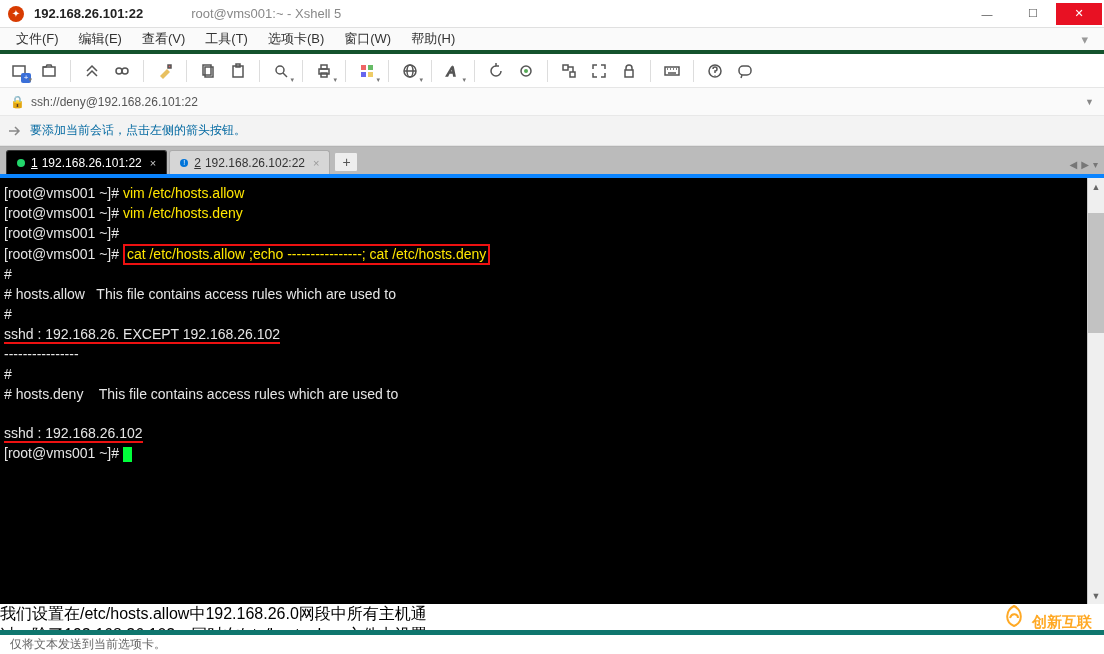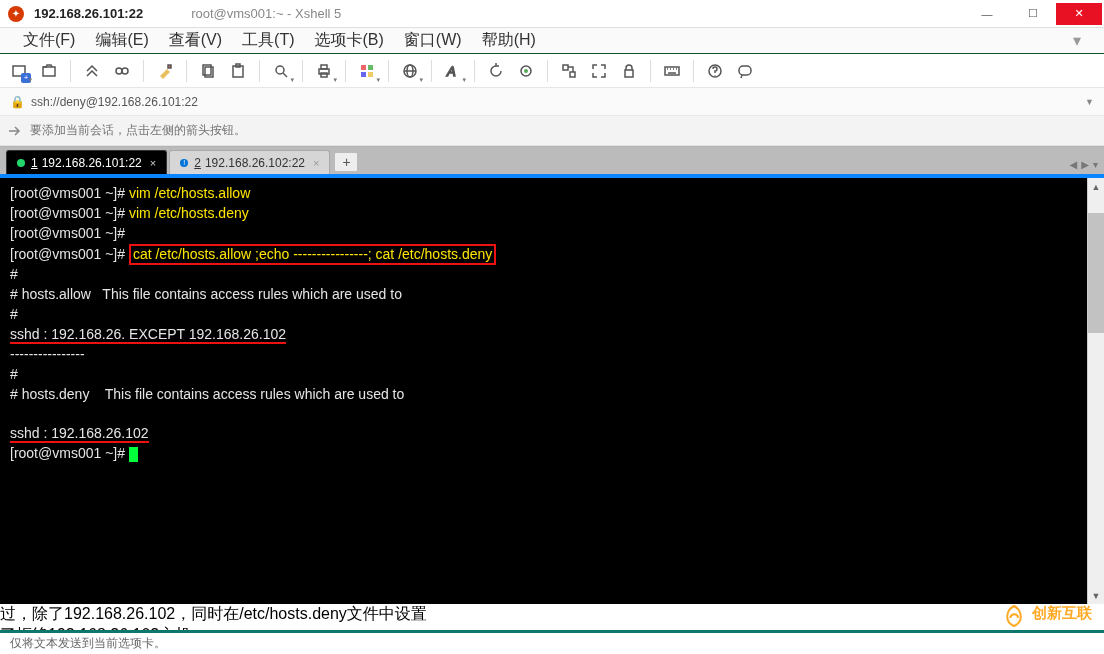--- a/index.html
+++ b/index.html
@@ -6,64 +6,64 @@
 body { width:1104px; height:654px; background:#fff; overflow:hidden; position:relative; }
 
 .titlebar { height:28px; background:#fff; display:flex; align-items:center; padding:0 2px 0 8px; border-bottom:1px solid #e0e0e0; }
 .titlebar .app-icon { width:16px; height:16px; background:#d83b01; border-radius:8px; margin-right:10px; display:flex; align-items:center; justify-content:center; color:#fff; font-size:10px; }
 .titlebar .title-main { font-weight:bold; color:#222; font-size:13px; margin-right:12px; }
 .titlebar .title-sub { color:#888; font-size:13px;margin-left:36px; }
 .titlebar .winctl { margin-left:auto; display:flex; }
 .titlebar .winbtn { width:46px; height:22px; display:flex; align-items:center; justify-content:center; font-size:11px; color:#555; cursor:pointer; }
 .titlebar .winbtn.close { background:#e81123; color:#fff; }
 
-.menubar { height:26px; display:flex; align-items:center; padding:0 19px; background:#fafafa; border-bottom:1px solid #14532d; font-size:16px; color:#333; gap:12px; }
+.menubar { height:26px; display:flex; align-items:center; padding:0 12px; background:#fafafa; border-bottom:4px solid #14532d; font-size:13px; color:#333; gap:12px; }
 .menubar span { cursor:pointer; padding:2px 4px; }
 .menubar .chev { margin-left:auto; color:#999; }
 
 .toolbar { height:34px; display:flex; align-items:center; padding:0 6px; background:#fff; border-bottom:1px solid #e6e6e6; gap:4px; }
 .tbtn { width:26px; height:26px; display:flex; align-items:center; justify-content:center; position:relative; cursor:pointer; color:#555; border-radius:2px; }
 .tbtn svg { width:16px; height:16px; stroke:#555; fill:none; stroke-width:1.5; }
 .tbtn .plus-badge { position:absolute; right:1px; bottom:1px; width:10px; height:10px; background:#3a6fd8; color:#fff; font-size:8px; line-height:10px; text-align:center; border-radius:2px; }
 .tbtn .dd { position:absolute; right:0; bottom:0; font-size:7px; color:#777; }
 .tsep { width:1px; height:22px; background:#ddd; margin:0 4px; }
 
 .addrbar { height:28px; display:flex; align-items:center; padding:0 10px; background:#fafafa; border-bottom:1px solid #e8e8e8; font-size:12px; color:#555; }
 .addrbar .lock-icon { margin-right:6px; color:#888; }
 .addrbar .drop { margin-left:auto; color:#888; font-size:9px; }
 
-.hintbar { height:30px; display:flex; align-items:center; padding:0 8px; background:#f3f3f3; border-bottom:1px solid #e3e3e3; font-size:12px; color:#737373; }
+.hintbar { height:30px; display:flex; align-items:center; padding:0 8px; background:#f3f3f3; border-bottom:1px solid #e3e3e3; font-size:12px; color:#0369a1; }
 .hintbar .arrow-icon { width:14px; height:14px; margin-right:8px; display:inline-flex; }
 
 .tabstrip { height:28px; background:#bbb; display:flex; align-items:flex-end; padding:0 6px; position:relative; border-top:1px solid #b3b3b3; }
 .tab { height:24px; display:flex; align-items:center; padding:0 10px; font-size:12px; background:#d6d6d6; border:1px solid #aaa; border-bottom:none; margin-right:2px; border-radius:3px 3px 0 0; color:#333; cursor:pointer; }
 .tab.active { background:#000; color:#fff; border-color:#333; }
 .tab .dot { width:8px; height:8px; border-radius:4px; margin-right:6px; }
 .tab.active .dot { background:#22d66b; }
 .tab .dot.blue { background:#0074d9; color:#fff; font-size:7px; line-height:8px; text-align:center; }
 .tab .tabx { margin-left:8px; color:#999; font-size:11px; }
 .tab.active .tabx { color:#ccc; }
 .tab .num { text-decoration:underline; margin-right:4px; }
 .addtab { width:24px; height:20px; background:#eee; border:1px solid #bbb; display:flex; align-items:center; justify-content:center; font-size:14px; color:#555; border-radius:2px; cursor:pointer; margin-left:2px; margin-bottom:2px; }
 .tabstrip .navmini { margin-left:auto; display:flex; gap:4px; align-items:center; color:#777; font-size:10px; margin-bottom:4px; }
 
 .term-wrap { position:relative; height:430px; border-top:4px solid #0a84ff; }
-.terminal { background:#000; color:#e5e5e5; font-family:Consolas,"Courier New",monospace; font-size:14px; line-height:19px; padding:6px 10px; height:100%; white-space:pre; overflow:hidden; }
+.terminal { background:#000; color:#e5e5e5; font-family:Consolas,"Courier New",monospace; font-size:14px; line-height:19px; padding:6px 4px; height:100%; white-space:pre; overflow:hidden; }
 .terminal .yellow { color:#ffe600; }
 .terminal .cursor { display:inline-block; width:9px; height:15px; background:#00ff3b; vertical-align:middle; }
 .terminal .red-box { border:2px solid #e11; padding:0 2px; display:inline-block; line-height:17px; }
 .terminal .red-under { border-bottom:2px solid #e11; }
 
 .scrollbar-v { position:absolute; right:0; top:0; width:17px; height:100%; background:#efefef; border-left:1px solid #ccc; }
 .scrollbar-v .thumb { background:#c2c2c2; width:100%; height:120px; margin-top:18px; }
 .scrollbar-v .arr { height:17px; display:flex; align-items:center; justify-content:center; font-size:9px; color:#666; }
 
-.statusbar { position:absolute; bottom:0; left:0; right:0; height:24px; background:#fff; border-top:3px solid #0f766e; display:flex; align-items:center; padding:0 10px; font-size:12px; color:#666; }
-
-.watermark { position:absolute; right:12px; bottom:22px; display:flex; align-items:flex-start; color:#ff9b00; font-weight:bold; font-size:15px; opacity:.85; }
+.statusbar { position:absolute; bottom:0; left:0; right:0; height:24px; background:#fff; border-top:5px solid #0f766e; display:flex; align-items:center; padding:0 10px; font-size:12px; color:#666; }
+
+.watermark { position:absolute; right:12px; bottom:22px; display:flex; align-items:flex-end; color:#ff9b00; font-weight:bold; font-size:15px; opacity:.85; }
 .watermark .swirl { width:28px; height:28px; margin-right:4px; }
 </style>
 </head>
 <body>
 
 <div class="titlebar">
   <div class="app-icon">✦</div>
   <div class="title-main">192.168.26.101:22</div>
   <div class="title-sub">root@vms001:~ - Xshell 5</div>
   <div class="winctl">
@@ -282,20 +282,21 @@
 <span>#</span>
 <span class="red-under">sshd : 192.168.26. EXCEPT 192.168.26.102</span>
 <span>----------------</span>
 <span>#</span>
 <span># hosts.deny    This file contains access rules which are used to</span>
 
 <span class="red-under">sshd : 192.168.26.102</span>
 <span>[root@vms001 ~]# </span><span class="cursor"></span></div>
 
   <div class="anno" style="left:470px; top:230px; right:30px;">
+    <div>我们设置在/etc/hosts.allow中192.168.26.0网段中所有主机通</div>
     <div>过，除了192.168.26.102，同时在/etc/hosts.deny文件中设置</div>
     <div>了拒绝192.168.26.102主机</div>
   </div>
 
   <div class="scrollbar-v">
     <div class="arr">▲</div>
     <div class="thumb"></div>
     <div class="arr" style="position:absolute;bottom:0;width:100%;">▼</div>
   </div>
 </div>

